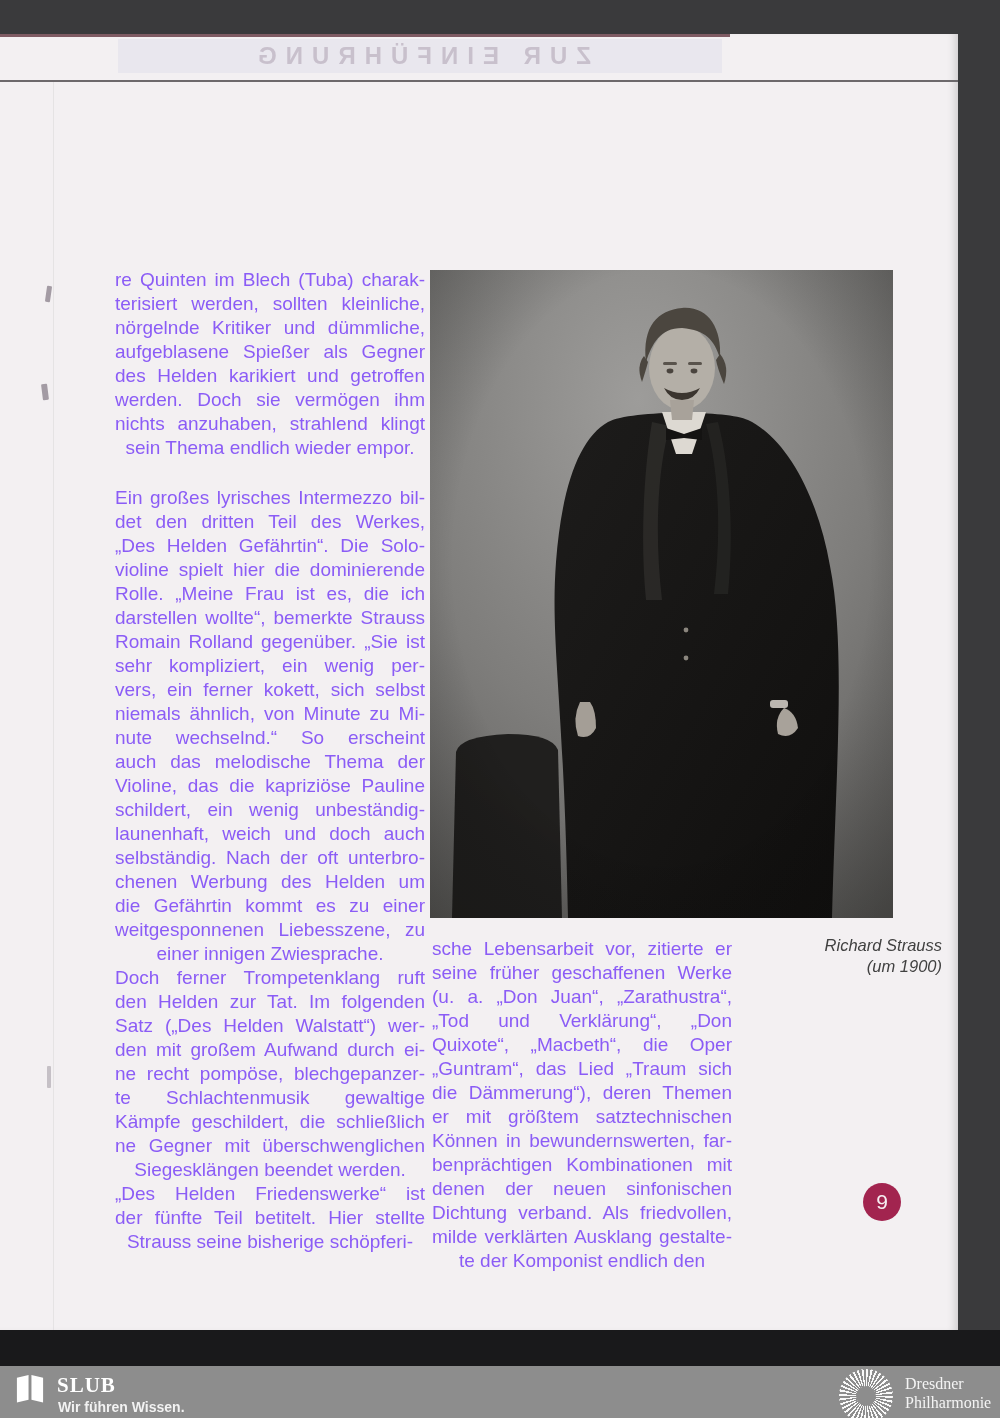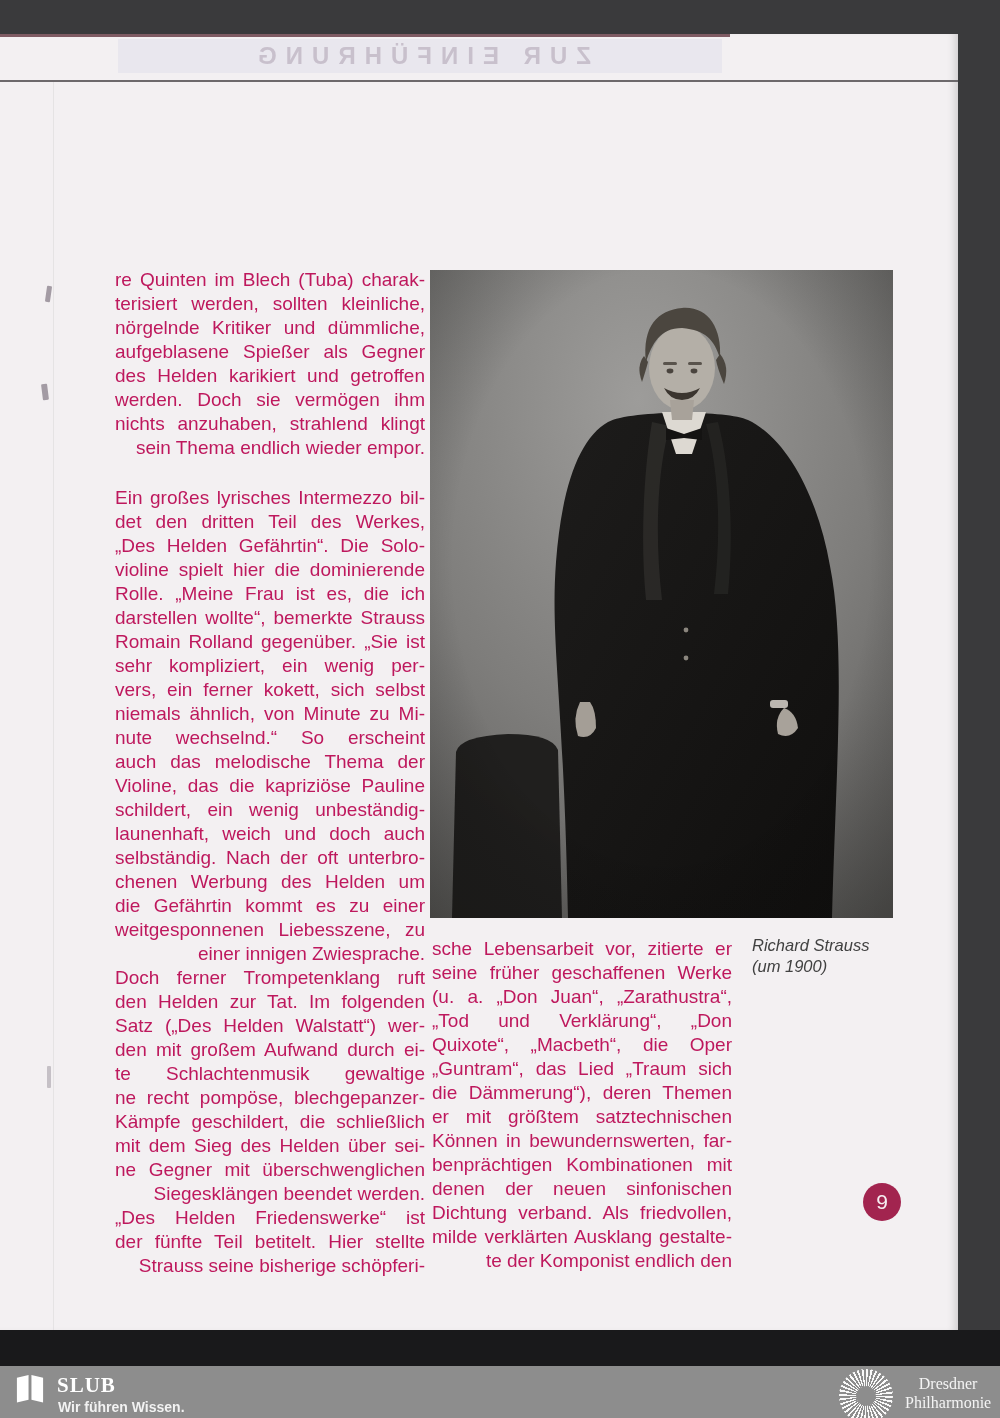--- a/index.html
+++ b/index.html
@@ -37,43 +37,43 @@
   .fold-line {
     position:absolute; left:53px; top:48px; width:1px; height:1248px;
     background:rgba(60,50,60,0.07);
   }
   .staple { position:absolute; background:#8e8690; opacity:0.8; border-radius:1px; }
   .staple.s1 { left:46px; top:252px; width:5px; height:16px; transform:rotate(8deg); }
   .staple.s2 { left:42px; top:350px; width:6px; height:16px; transform:rotate(-7deg); }
   .staple.s3 { left:47px; top:1032px; width:4px; height:22px; opacity:0.45; }
 
   
-  .col { position:absolute; color:#be185d; font-size:19px; }
+  .col { position:absolute; color:#8b5cf6; font-size:19px; }
   .col-left  { left:115px; top:234px; width:310px; }
   .col-right { left:432px; top:903px; width:300px; }
   .para { margin:0; }
   .col-left .para:first-child { margin-bottom:26px; }
   .tline {
     height:24px; line-height:24px; overflow:hidden;
     text-align:justify; white-space:normal;
   }
   .tline::after { content:""; display:inline-block; width:100%; height:0; }
-  .tline-last { text-align:right; }
+  .tline-last { text-align:center; }
   .tline-last::after { content:none; }
 
   
   .photo {
     position:absolute; left:430px; top:236px; width:463px; height:648px;
     background:#777;
   }
   .photo svg { display:block; width:100%; height:100%; }
 
   .caption {
     position:absolute; left:752px; top:901px; width:190px;
-    font-style:italic; font-size:16.5px; line-height:21px; color:#414141;
+    font-style:italic; font-size:16.5px; line-height:21px; color:#414141;text-align:right;
   }
 
   
   .badge {
     position:absolute; left:863px; top:1149px; width:38px; height:38px;
     border-radius:50%; background:#a2244f;
     display:flex; align-items:center; justify-content:center;
     color:#f6eef2; font-size:21px;
   }
 
@@ -96,21 +96,20 @@
     background:repeating-conic-gradient(rgba(255,255,255,0.95) 0deg 4.5deg, rgba(255,255,255,0) 4.5deg 10deg);
   }
   .phil-logo .hole {
     position:absolute; left:50%; top:50%; width:20px; height:20px;
     margin:-10px 0 0 -10px; border-radius:50%; background:#8d8d8d;
   }
   .phil-name {
     position:absolute; left:905px; top:1374px;
     font-family:"Liberation Serif", serif; font-size:16px; line-height:19px;
     color:#f4f4f4;
-    text-align:center;
   }
 </style>
 </head>
 <body>
 
 <div class="stage">
 
   <div class="page">
     <div class="page-top-edge"></div>
 
@@ -155,24 +154,23 @@
           <div class="tline">chenen Werbung des Helden um</div>
           <div class="tline">die Gefährtin kommt es zu einer</div>
           <div class="tline">weitgesponnenen Liebesszene, zu</div>
           <div class="tline tline-last">einer innigen Zwiesprache.</div>
         </div>
         <div class="para">
           <div class="tline">Doch ferner Trompetenklang ruft</div>
           <div class="tline">den Helden zur Tat. Im folgenden</div>
           <div class="tline">Satz („Des Helden Walstatt“) wer-</div>
           <div class="tline">den mit großem Aufwand durch ei-</div>
+          <div class="tline">ne recht pompöse, blechgepanzer-</div>
           <div class="tline">te Schlachtenmusik gewaltige</div>
-          <div class="tline">ne recht pompöse, blechgepanzer-</div>
           <div class="tline">Kämpfe geschildert, die schließlich</div>
-          <div class="tline">mit dem Sieg des Helden über sei-</div>
           <div class="tline">ne Gegner mit überschwenglichen</div>
           <div class="tline tline-last">Siegesklängen beendet werden.</div>
         </div>
         <div class="para">
           <div class="tline">„Des Helden Friedenswerke“ ist</div>
           <div class="tline">der fünfte Teil betitelt. Hier stellte</div>
           <div class="tline tline-last">Strauss seine bisherige schöpferi-</div>
         </div>
       </div>
 

